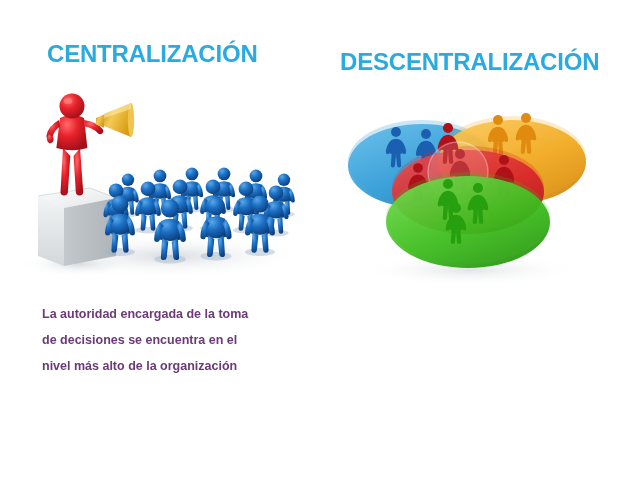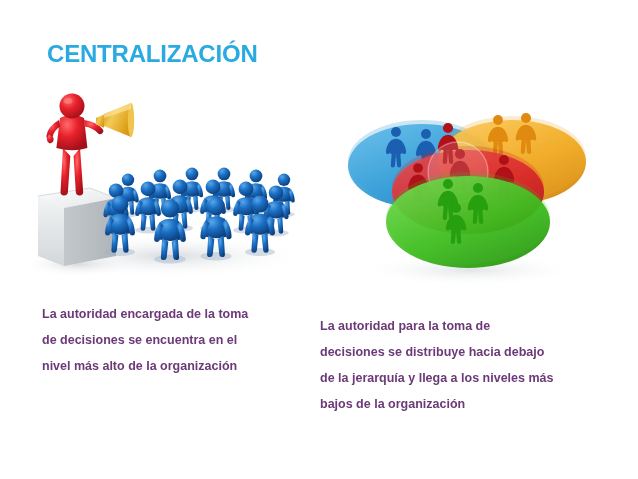--- a/index.html
+++ b/index.html
@@ -83,20 +83,21 @@
   }
   .illus svg { display: block; }
 </style>
 </head>
 <body>
 
 <div class="slide">
 
   <div class="heading" id="heading-left">CENTRALIZACIÓN</div>
 
+  <div class="heading" id="heading-right">DESCENTRALIZACIÓN</div>
 
   <div class="illus" id="illus-left">
     <svg width="290" height="200" viewBox="0 0 290 200" xmlns="http://www.w3.org/2000/svg">
       <defs>
         <radialGradient id="redBody" cx="35%" cy="28%" r="75%">
           <stop offset="0%" stop-color="#ff6b6b"></stop>
           <stop offset="45%" stop-color="#e8212b"></stop>
           <stop offset="100%" stop-color="#a3101a"></stop>
         </radialGradient>
         <radialGradient id="blueBody" cx="33%" cy="26%" r="78%">
@@ -332,18 +333,14 @@
               <use href="#miniFig"></use>
             </g>
           <g transform="translate(126,120) scale(1.2)">
               <use href="#miniFig"></use>
             </g>
         </g>
       </g>
     </svg>
   </div>
 
-  <div class="body-text" id="text-right">La autoridad para la toma de
-decisiones se distribuye hacia debajo
-de la jerarquía y llega a los niveles más
-bajos de la organización</div>
 
 </div>
 
 </body></html>

